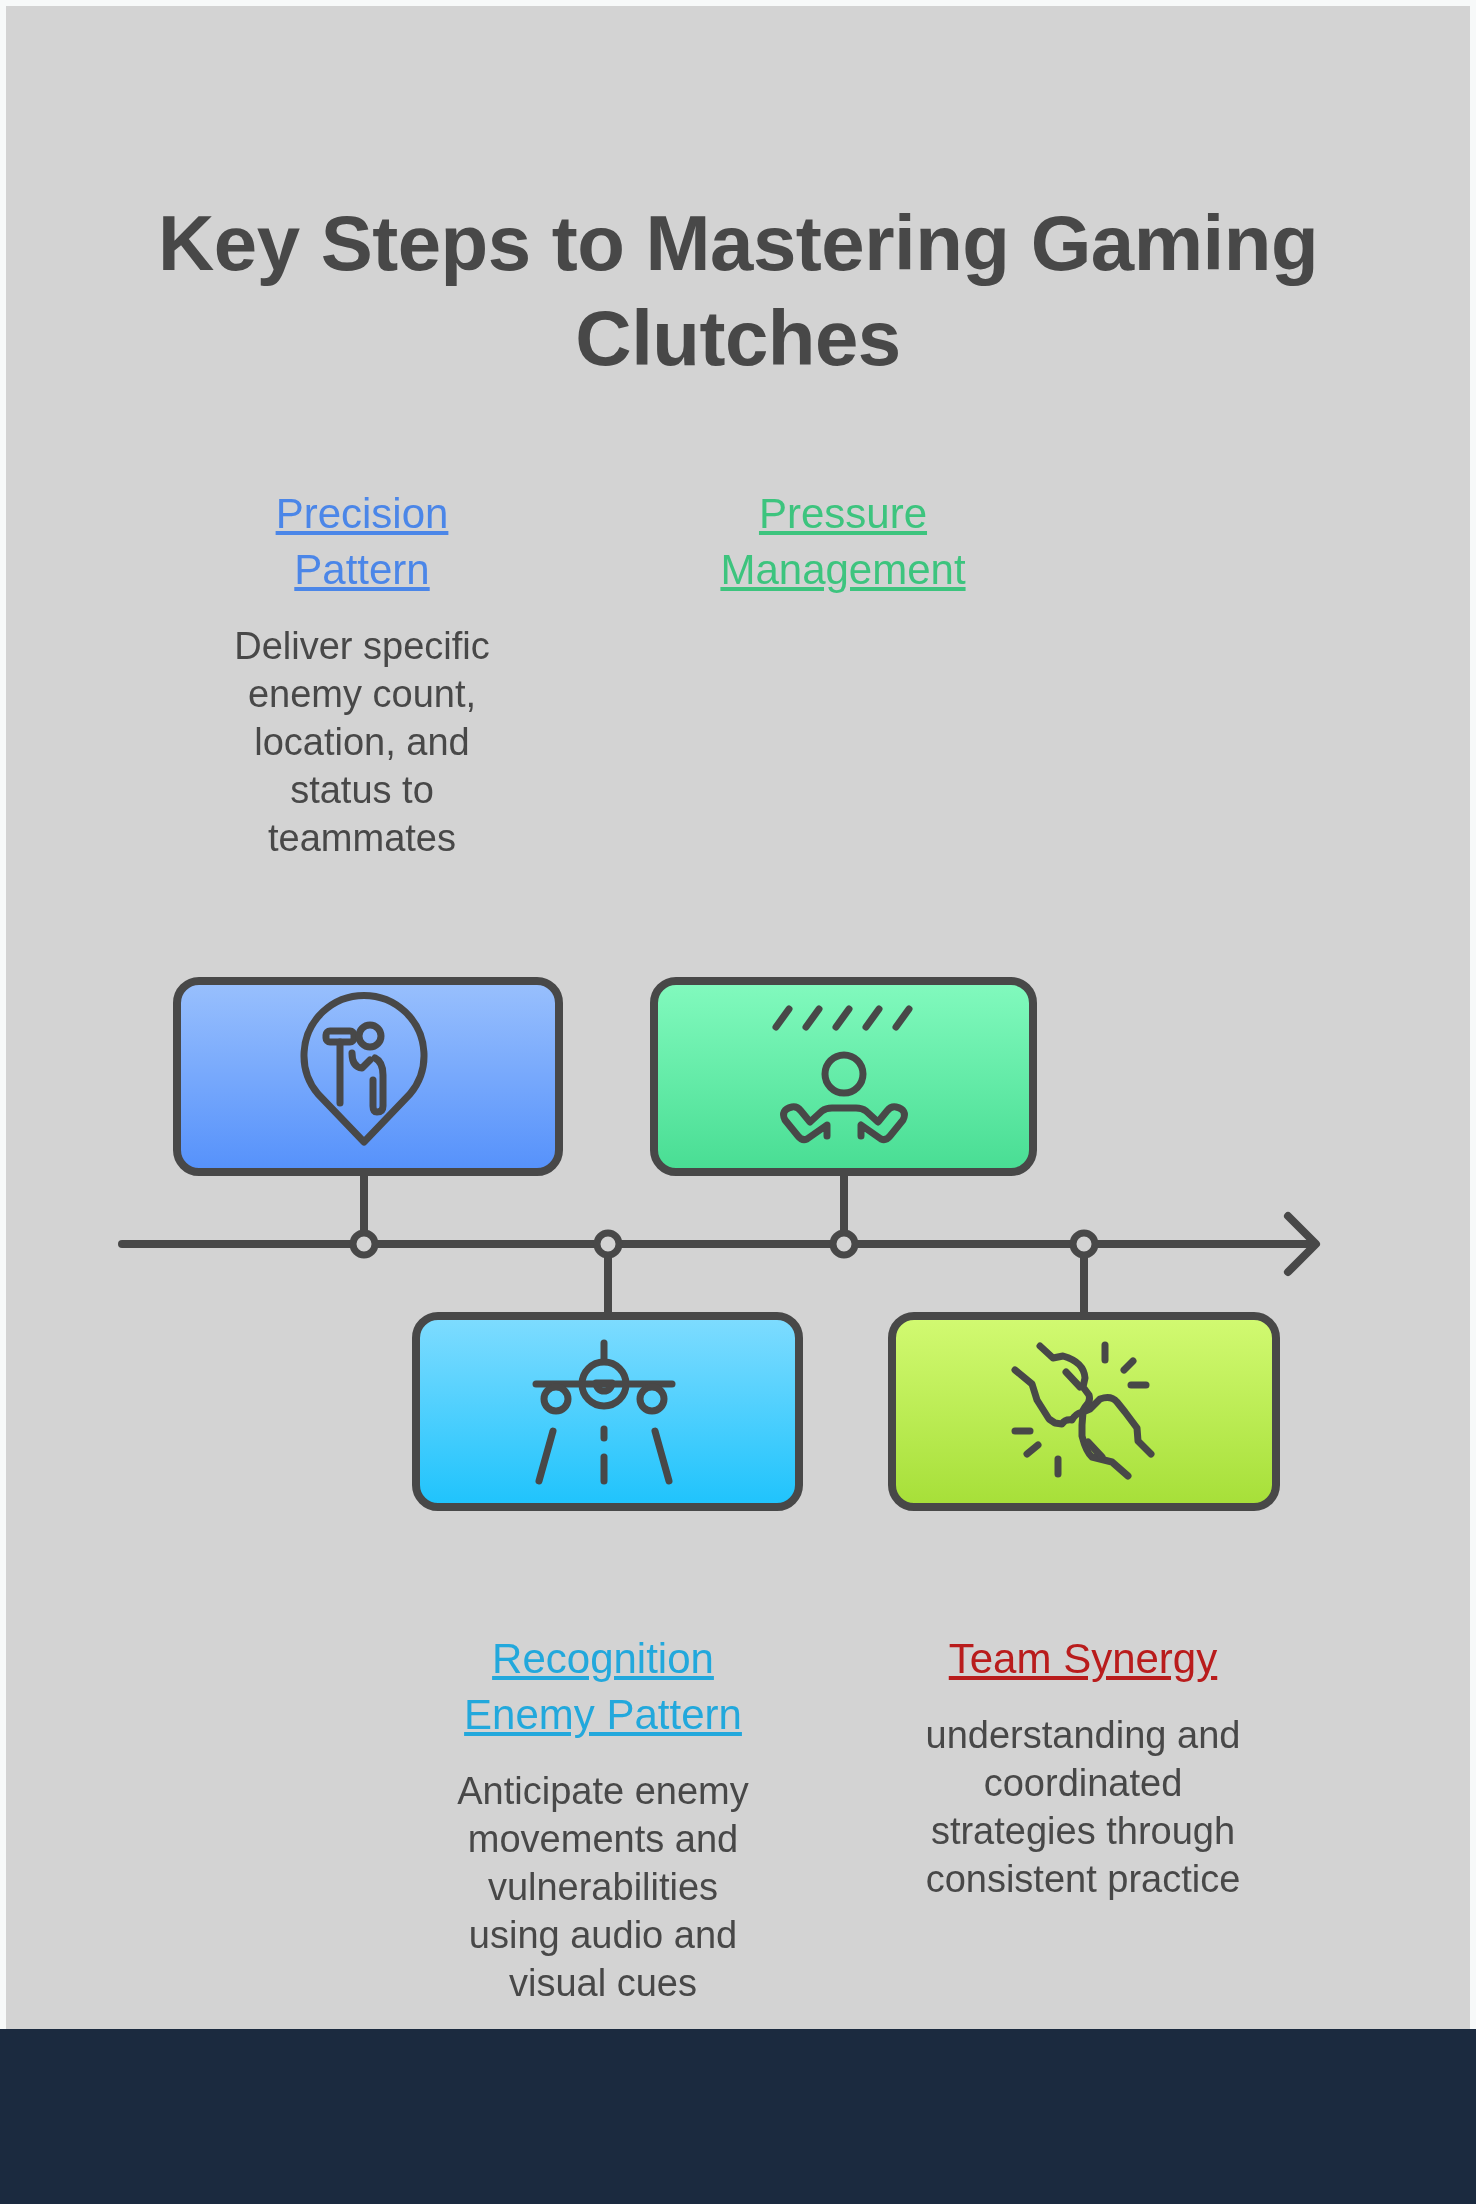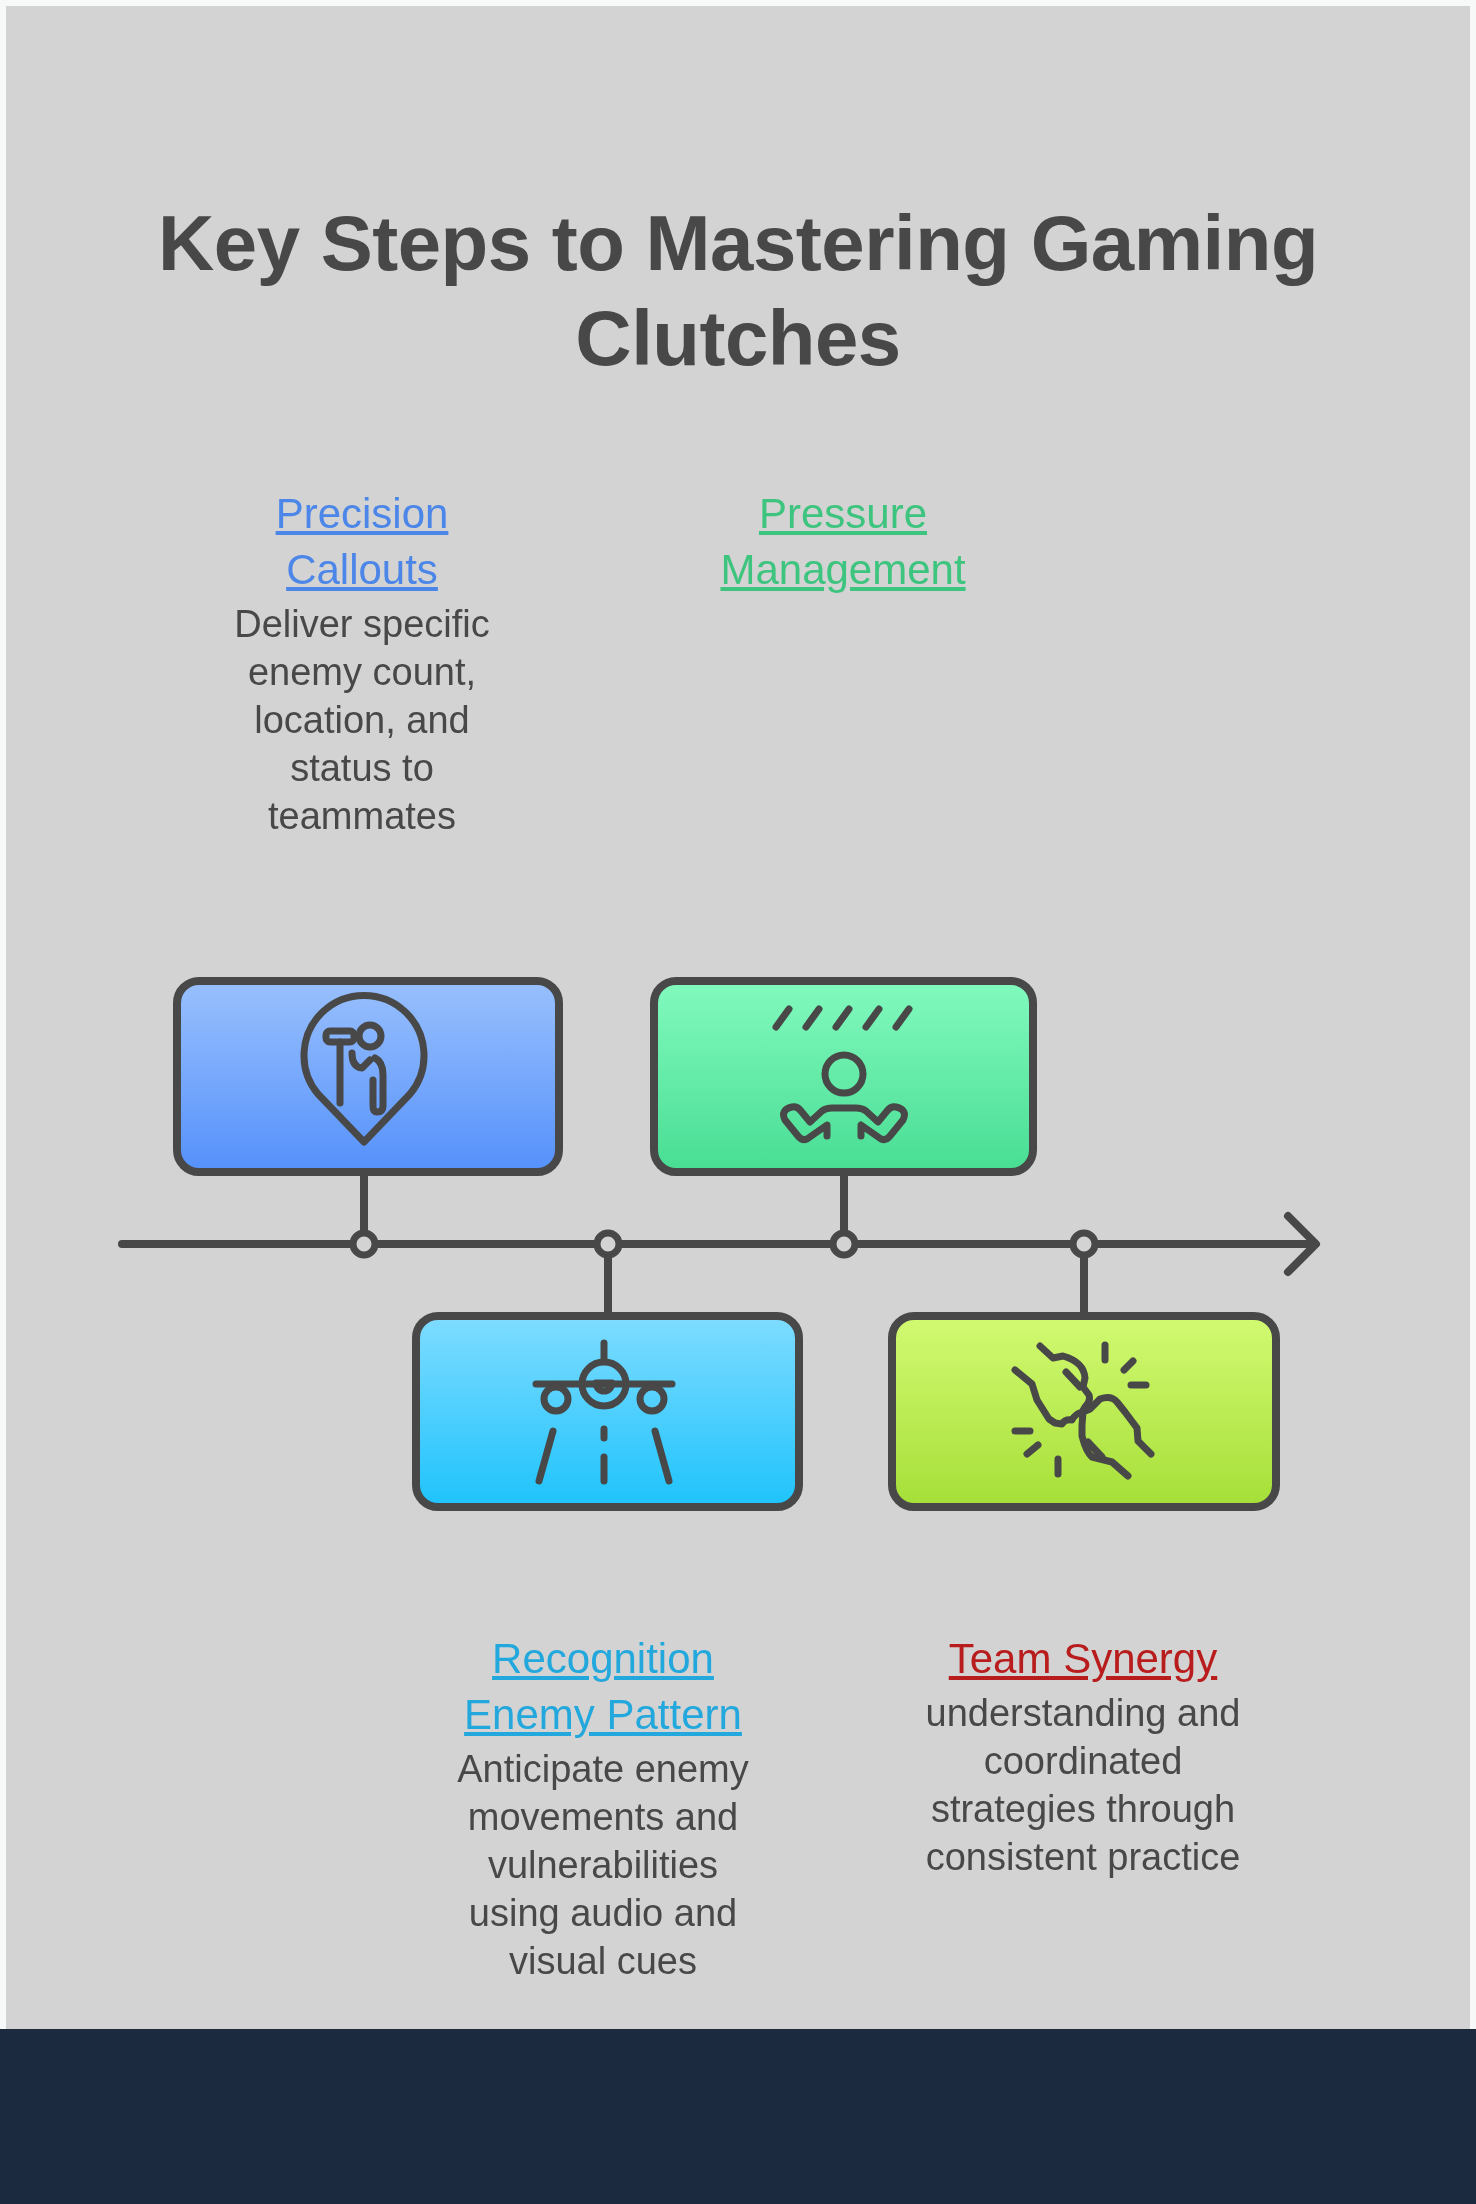--- a/index.html
+++ b/index.html
@@ -4,35 +4,35 @@
 <style>
   html, body { margin: 0; padding: 0; }
   body { width: 1476px; height: 2204px; position: relative; background: #f7f9f9; overflow: hidden;
          font-family: "Liberation Sans", "DejaVu Sans", sans-serif; }
   .panel { position: absolute; left: 6px; top: 6px; width: 1464px; height: 2023px; background: #d3d3d3; }
   .footer { position: absolute; left: 0; top: 2029px; width: 1476px; height: 175px; background: #1b2a3f; }
   .title { position: absolute; left: 100px; width: 1276px; top: 196px; text-align: center;
            font-weight: bold; font-size: 78px; line-height: 95px; color: #484848; letter-spacing: -0.5px; }
   .step-text { position: absolute; width: 420px; text-align: center; }
   .step-heading { font-size: 42px; line-height: 56px; margin: 0; font-weight: normal; text-decoration: underline; }
-  .step-desc { font-size: 38px; line-height: 48px; color: #484848; margin-top: 2px; }
+  .step-desc { font-size: 38px; line-height: 48px; color: #484848; margin-top: 24px; }
   svg.diagram { position: absolute; left: 0; top: 0; }
 </style>
 </head>
 <body>
 
 <div class="panel"></div>
 <div class="footer"></div>
 
 <div class="title">Key Steps to Mastering Gaming Clutches</div>
 
 <div class="step-text" style="left:152px; top:486px;">
   <div class="step-heading" style="color: rgb(75, 134, 232);">
     <div>Precision</div>
-    <div>Callouts</div>
+    <div>Pattern</div>
   </div>
   <div class="step-desc">
     <div>Deliver specific</div>
     <div>enemy count,</div>
     <div>location, and</div>
     <div>status to</div>
     <div>teammates</div>
   </div>
 </div>
 

